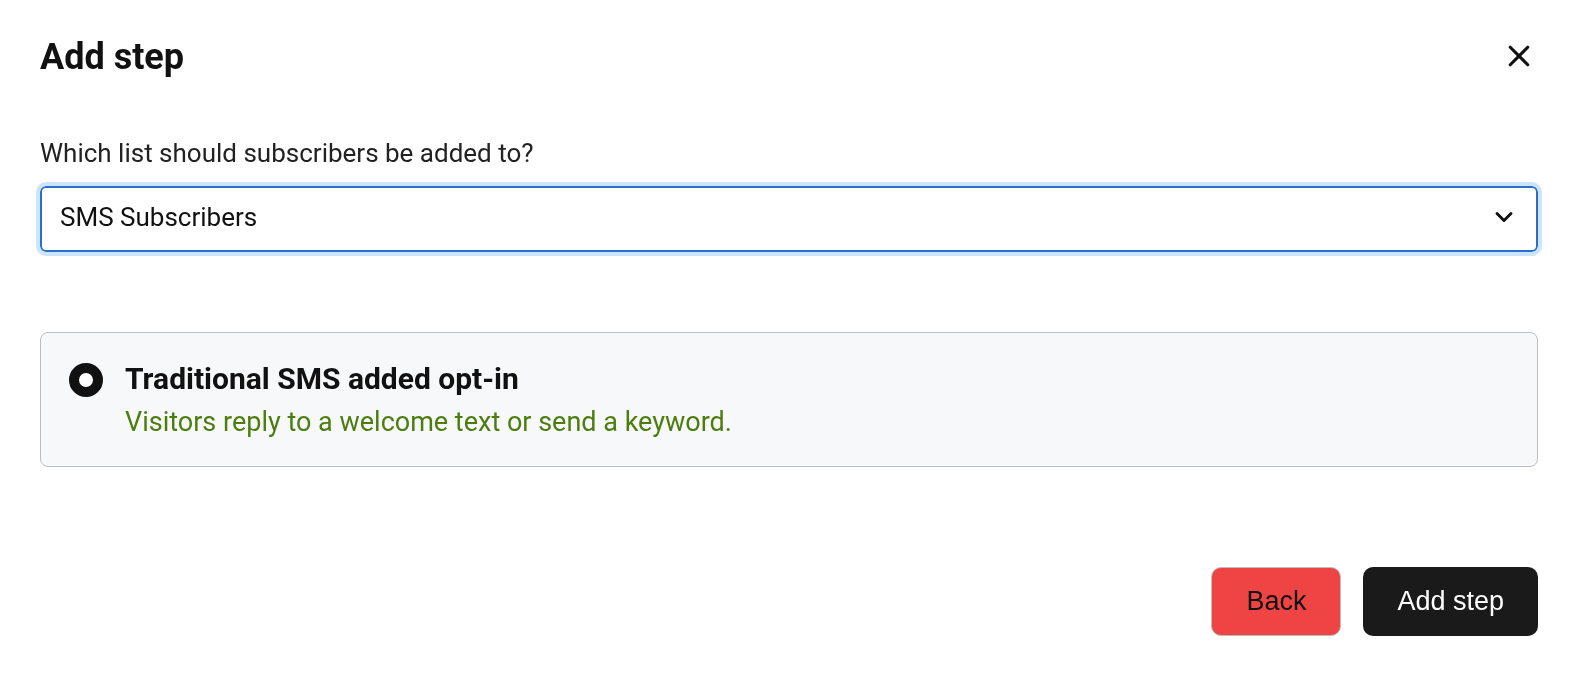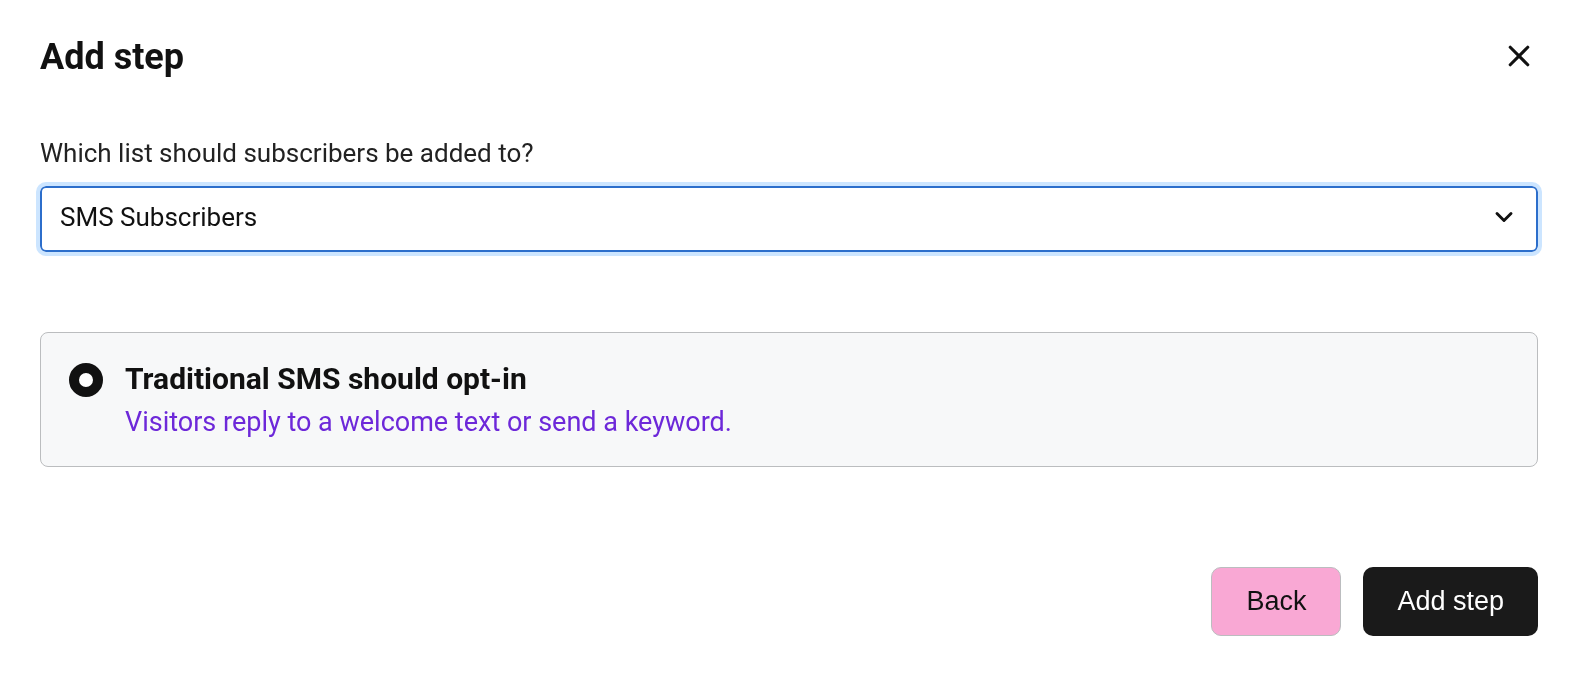--- a/index.html
+++ b/index.html
@@ -100,39 +100,39 @@
       flex-direction: column;
       gap: 10px;
     }
     .option-title {
       font-size: 30px;
       font-weight: 700;
       color: #111;
     }
     .option-desc {
       font-size: 27px;
-      color: #6d28d9;
+      color: #4d7c0f;
       font-weight: 400;
     }
     .footer {
       display: flex;
       justify-content: flex-end;
       gap: 22px;
       margin-top: 100px;
     }
     .btn {
       font-size: 27px;
       font-weight: 500;
       padding: 18px 34px;
       border-radius: 10px;
       cursor: pointer;
       border: none;
     }
     .btn-secondary {
-      background: #f9a8d4;
+      background: #ef4444;
       color: #111;
       border: 1.5px solid #BBBDBF;
     }
     .btn-primary {
       background: #1A1A1A;
       color: #fff;
     }
   </style>
 </head>
 <body>
@@ -158,21 +158,21 @@
   <span class="chevron-down">
     <svg viewBox="0 0 24 24" fill="none" stroke="#111" stroke-width="2.5" stroke-linecap="round" stroke-linejoin="round">
       <polyline points="6 9 12 15 18 9"></polyline>
     </svg>
   </span>
 </div>
 
 <div class="option-card">
   <div class="radio"></div>
   <div class="option-text">
-    <div class="option-title">Traditional SMS should opt-in</div>
+    <div class="option-title">Traditional SMS added opt-in</div>
     <div class="option-desc">Visitors reply to a welcome text or send a keyword.</div>
   </div>
 </div>
 
 <div class="footer">
   <button class="btn btn-secondary">Back</button>
   <button class="btn btn-primary">Add step</button>
 </div>
 
 </body></html>

